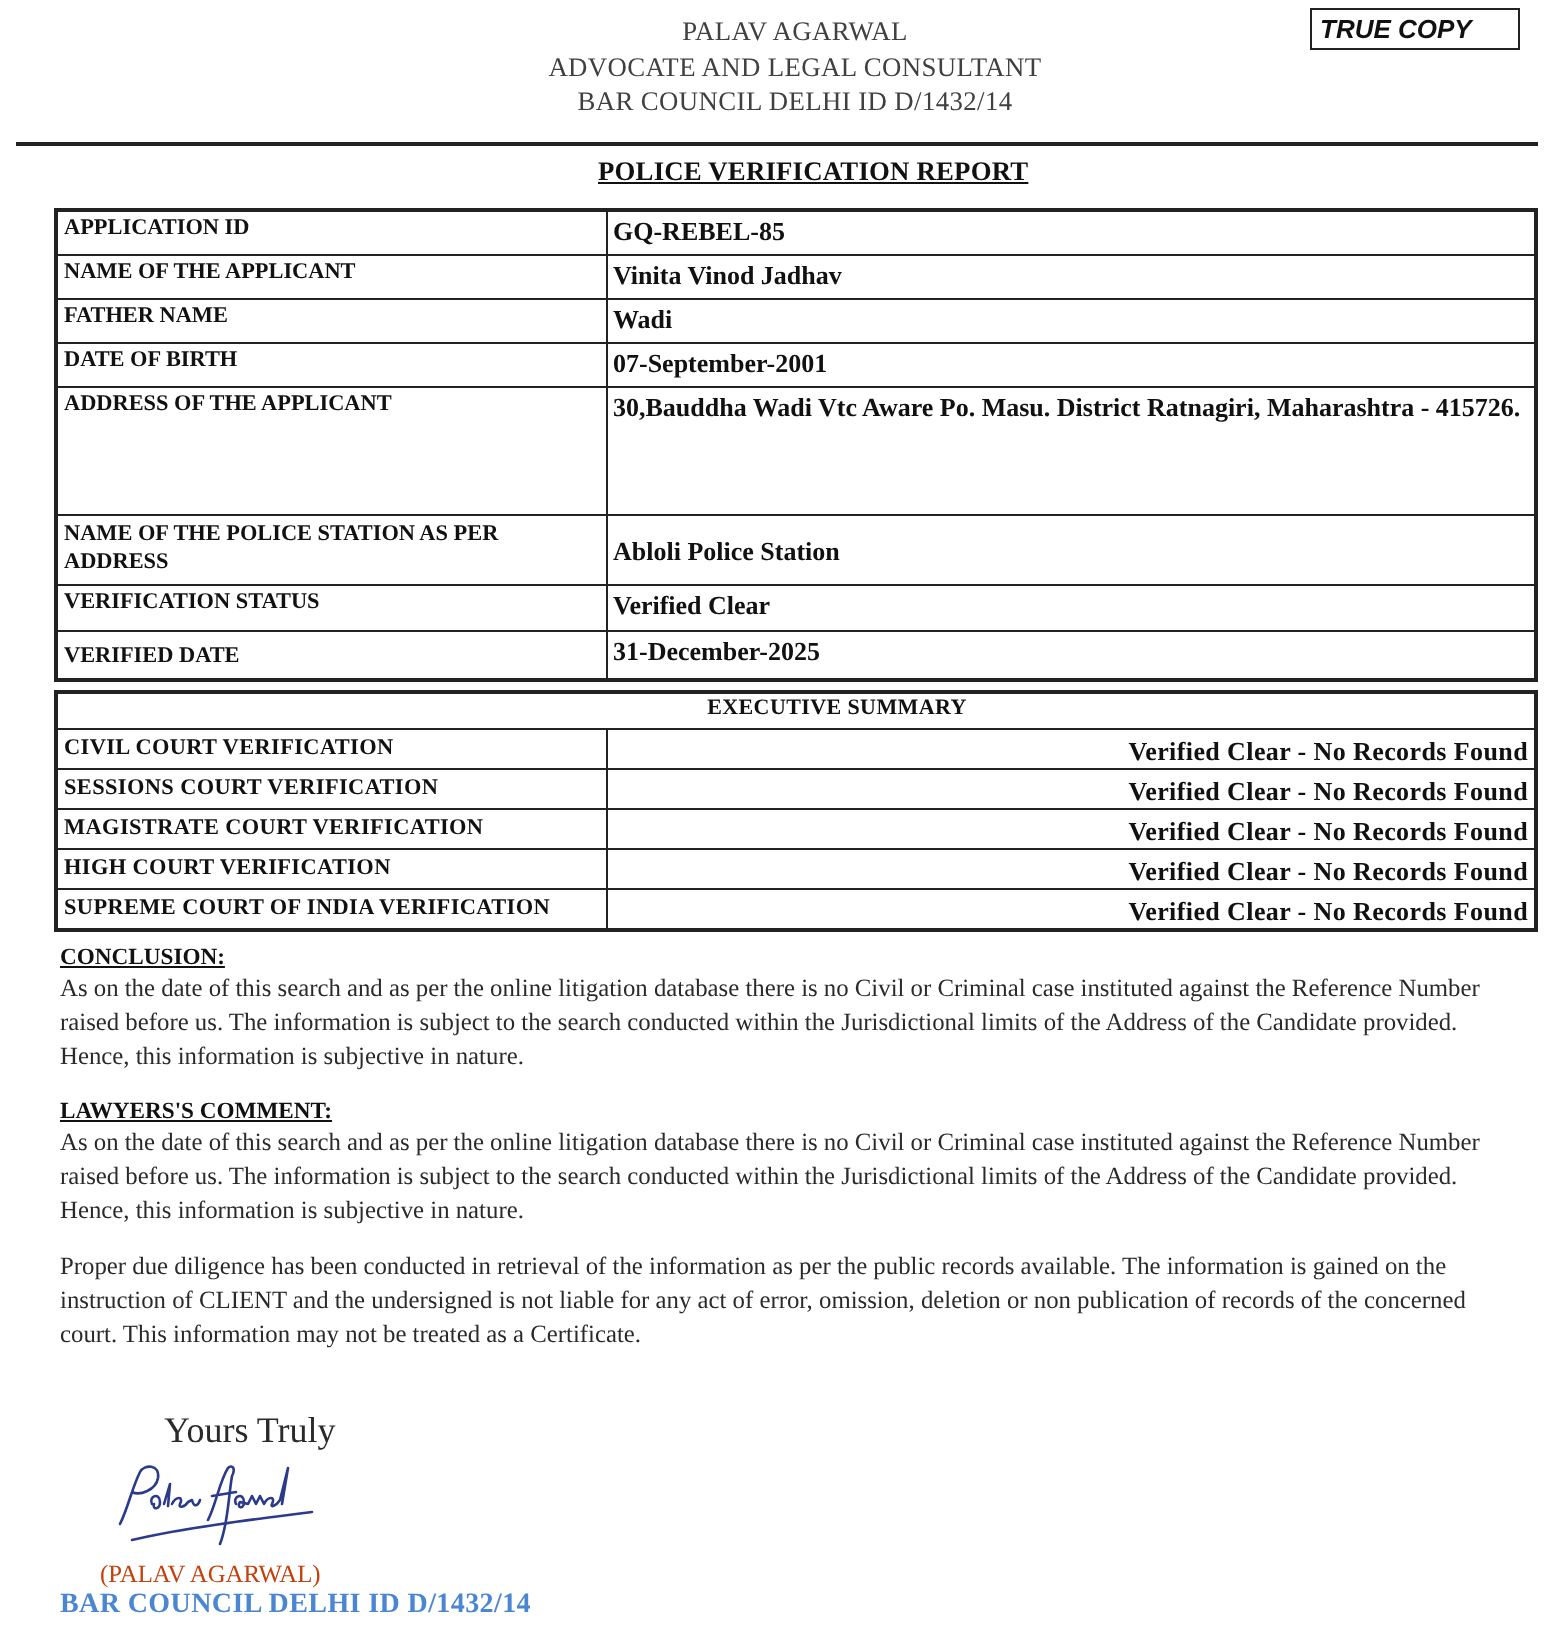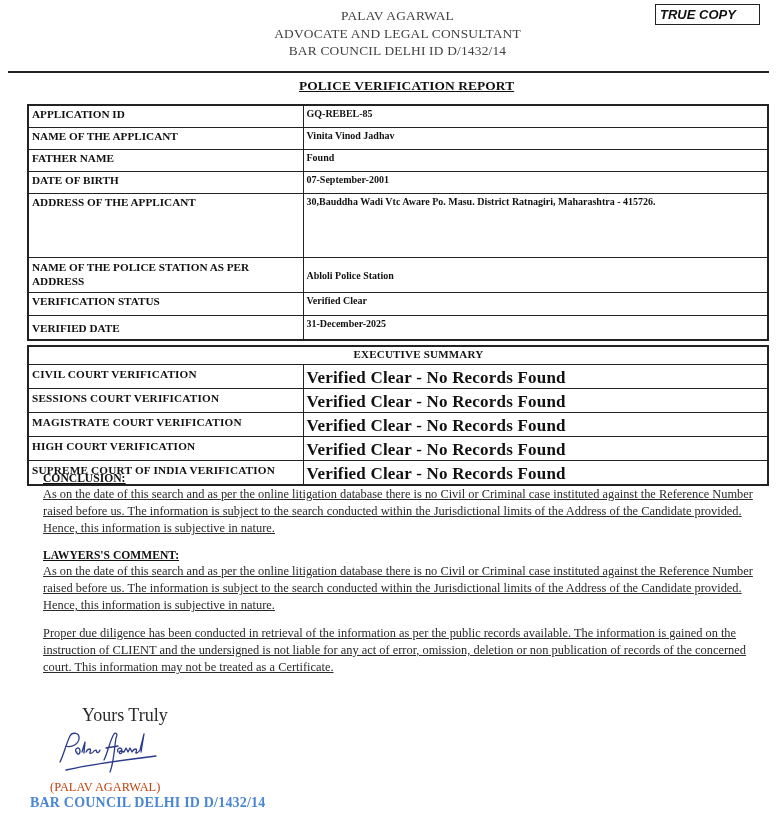--- a/index.html
+++ b/index.html
@@ -9,29 +9,29 @@
   .header { position: absolute; left: 0; top: 7px; width: 795px; text-align: center; color: #404040; font-size: 13.4px; line-height: 17.5px; letter-spacing: 0.2px; }
   .true-copy { position: absolute; left: 655px; top: 4px; width: 105px; height: 21px; border: 1.5px solid #222; font-family: "Liberation Sans", "DejaVu Sans", sans-serif; font-style: italic; font-weight: bold; font-size: 13px; padding-left: 4px; line-height: 19px; color: #111; }
   .rule { position: absolute; left: 8px; top: 71px; width: 761px; height: 2px; background: #222; }
   .report-title { position: absolute; left: 253px; top: 78px; font-weight: bold; font-size: 13.4px; text-decoration: underline; color: #111; letter-spacing: 0.1px; margin-left: 46px; }
 
   table { border-collapse: collapse; position: absolute; }
   td { border: 1.5px solid #222; font-size: 11.2px; font-weight: bold; vertical-align: top; padding: 2px 3px 0 3px; color: #111; }
 
   .info-table { left: 27px; top: 104px; width: 742px; border: 2px solid #222; }
   .info-table td.label { width: 275px; margin-left: 25px; }
-  .info-table td.value { font-size: 10px; margin-left: 27px; }
+  .info-table td.value { font-size: 13px; margin-left: 27px; }
 
   .summary-table { left: 27px; top: 345px; width: 742px; border: 2px solid #222; }
   .summary-table td { font-family: "Liberation Serif", serif; font-size: 11.2px; letter-spacing: 0.2px; height: 20px; padding-top: 3px; }
   .summary-table td.head { text-align: center; font-weight: bold; height: 18px; padding-top: 1px; font-size: 11px; padding-left: 44px; }
   .summary-table td.label { width: 275px; }
-  .summary-table td.value { text-align: left; font-size: 17px; }
+  .summary-table td.value { text-align: right; font-size: 13px; }
 
-  .section { position: absolute; left: 43px; width: 730px; font-size: 12.4px; line-height: 17px; color: #2a2a2a; text-decoration: underline; }
+  .section { position: absolute; left: 30px; width: 730px; font-size: 12.4px; line-height: 17px; color: #2a2a2a; }
   .section .heading { font-weight: bold; text-decoration: underline; font-size: 11.6px; color: #111; line-height: 15px; }
 
   .closing { position: absolute; left: 82px; top: 705px; font-size: 18px; color: #2a2a2a; }
   .signature { position: absolute; left: 52px; top: 726px; width: 110px; height: 52px; }
   .sig-name { position: absolute; left: 50px; top: 780px; font-size: 12.4px; color: #c2410c; }
   .sig-bar { position: absolute; left: 30px; top: 795px; font-size: 14px; font-weight: bold; color: #4a86d1; letter-spacing: 0.2px; }
 </style>
 </head>
 <body>
 
@@ -50,21 +50,21 @@
       <tr style="height:22px">
     <td class="label">APPLICATION ID</td>
     <td class="value">GQ-REBEL-85</td>
   </tr>
   <tr style="height:22px">
     <td class="label">NAME OF THE APPLICANT</td>
     <td class="value">Vinita Vinod Jadhav</td>
   </tr>
   <tr style="height:22px">
     <td class="label">FATHER NAME</td>
-    <td class="value">Found</td>
+    <td class="value">Wadi</td>
   </tr>
   <tr style="height:22px">
     <td class="label">DATE OF BIRTH</td>
     <td class="value">07-September-2001</td>
   </tr>
   <tr style="height:64px">
     <td class="label">ADDRESS OF THE APPLICANT</td>
     <td class="value">30,Bauddha Wadi Vtc Aware Po. Masu. District Ratnagiri, Maharashtra - 415726.</td>
   </tr>
   <tr style="height:35px">

